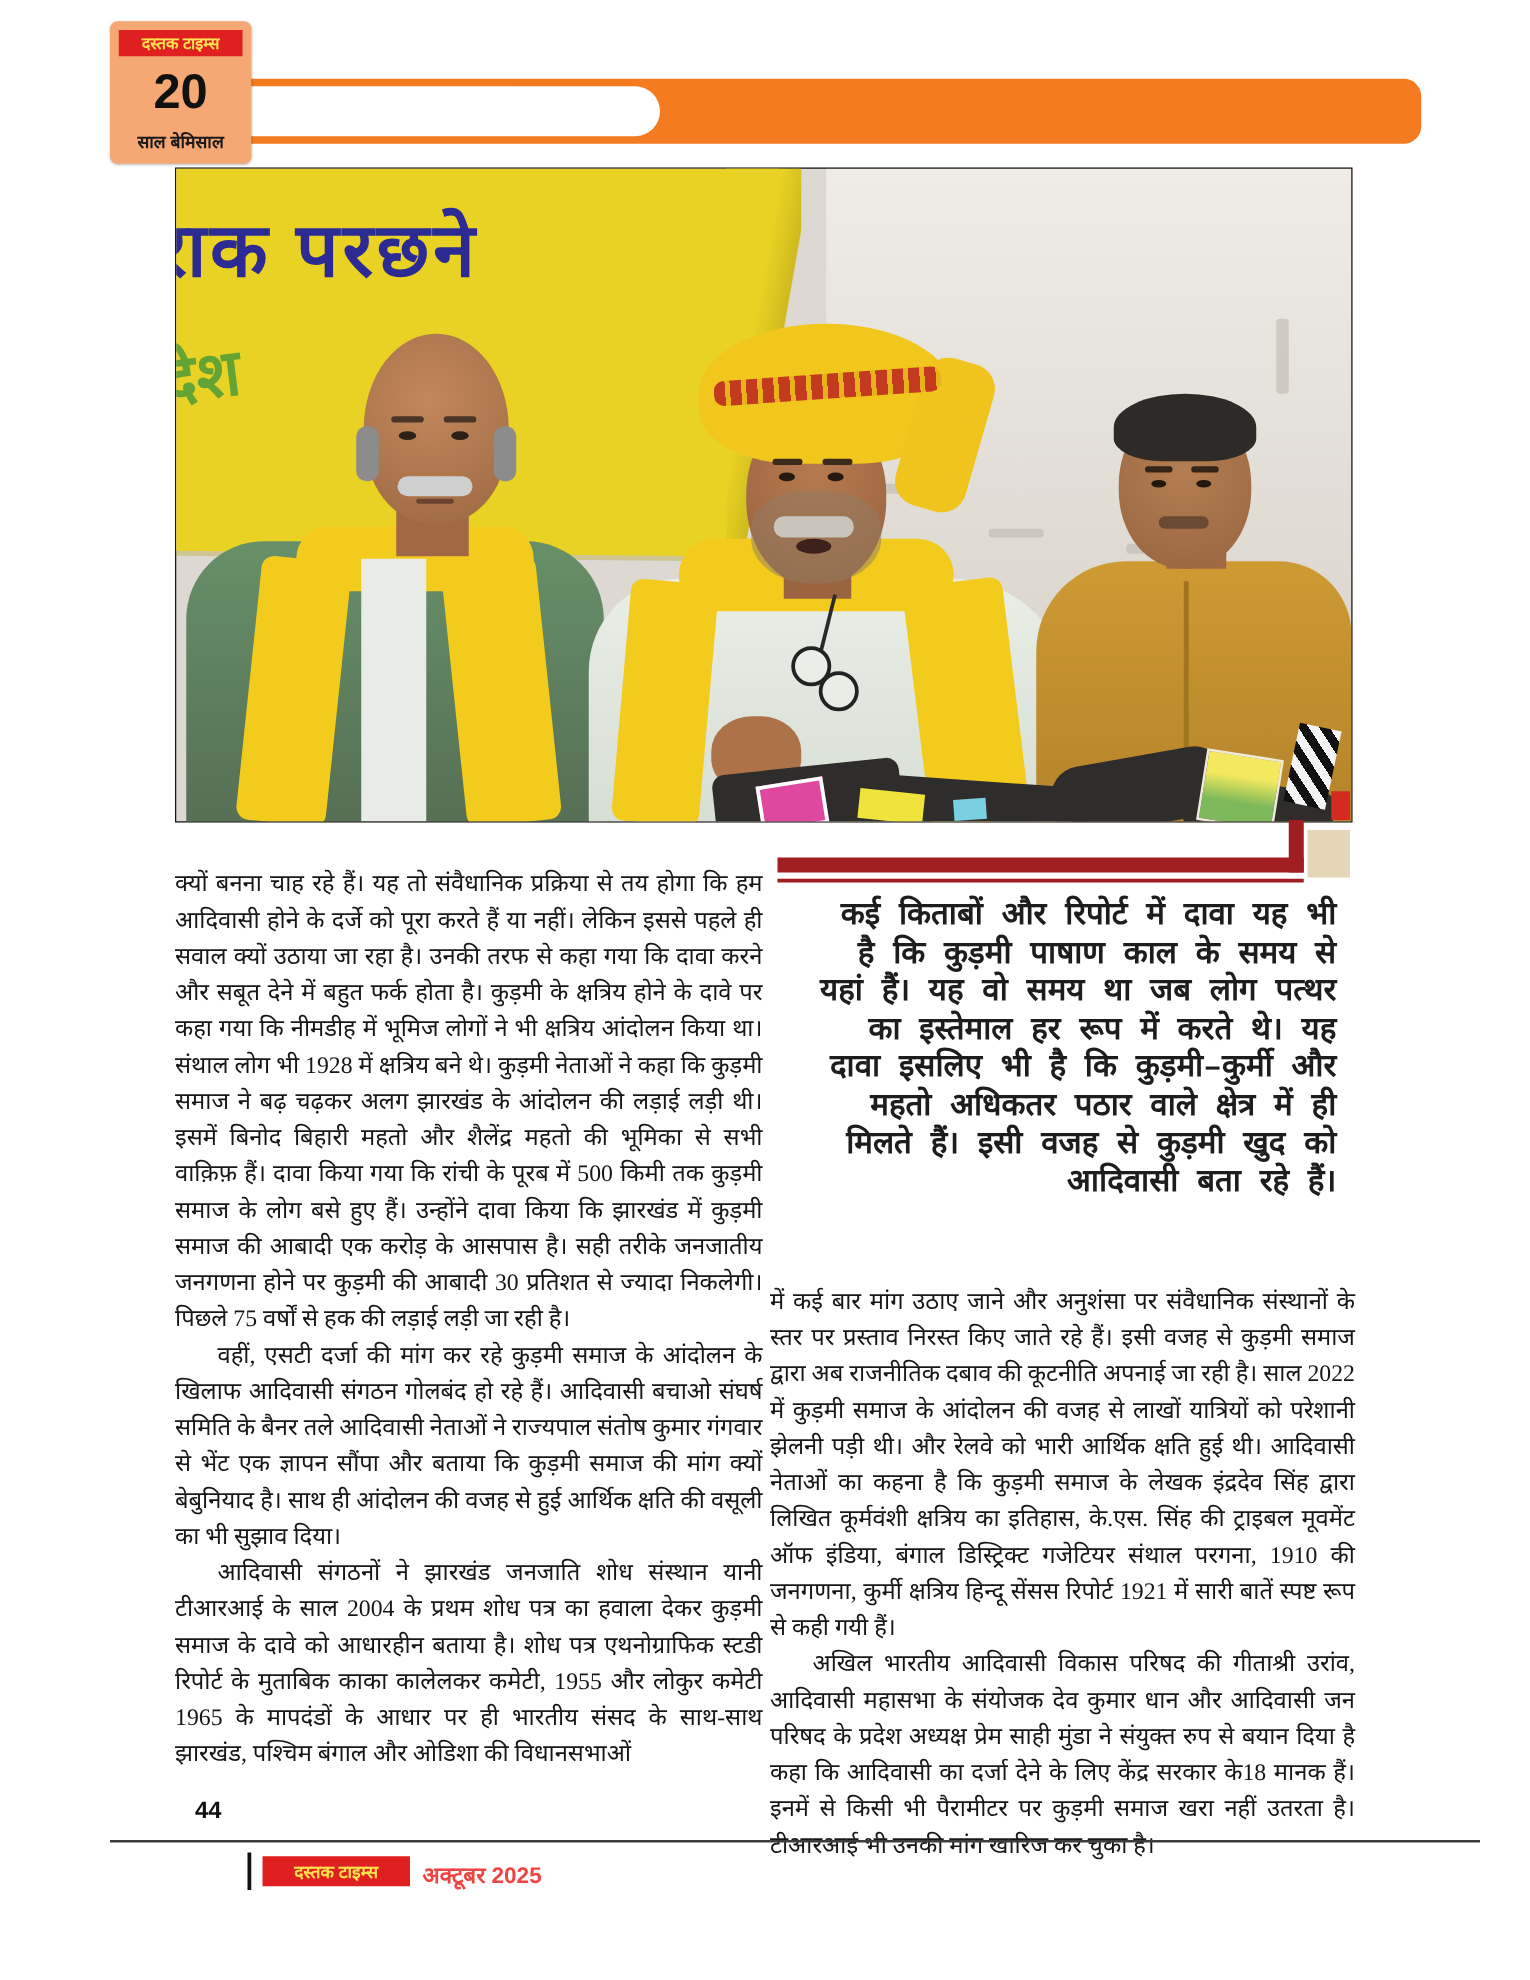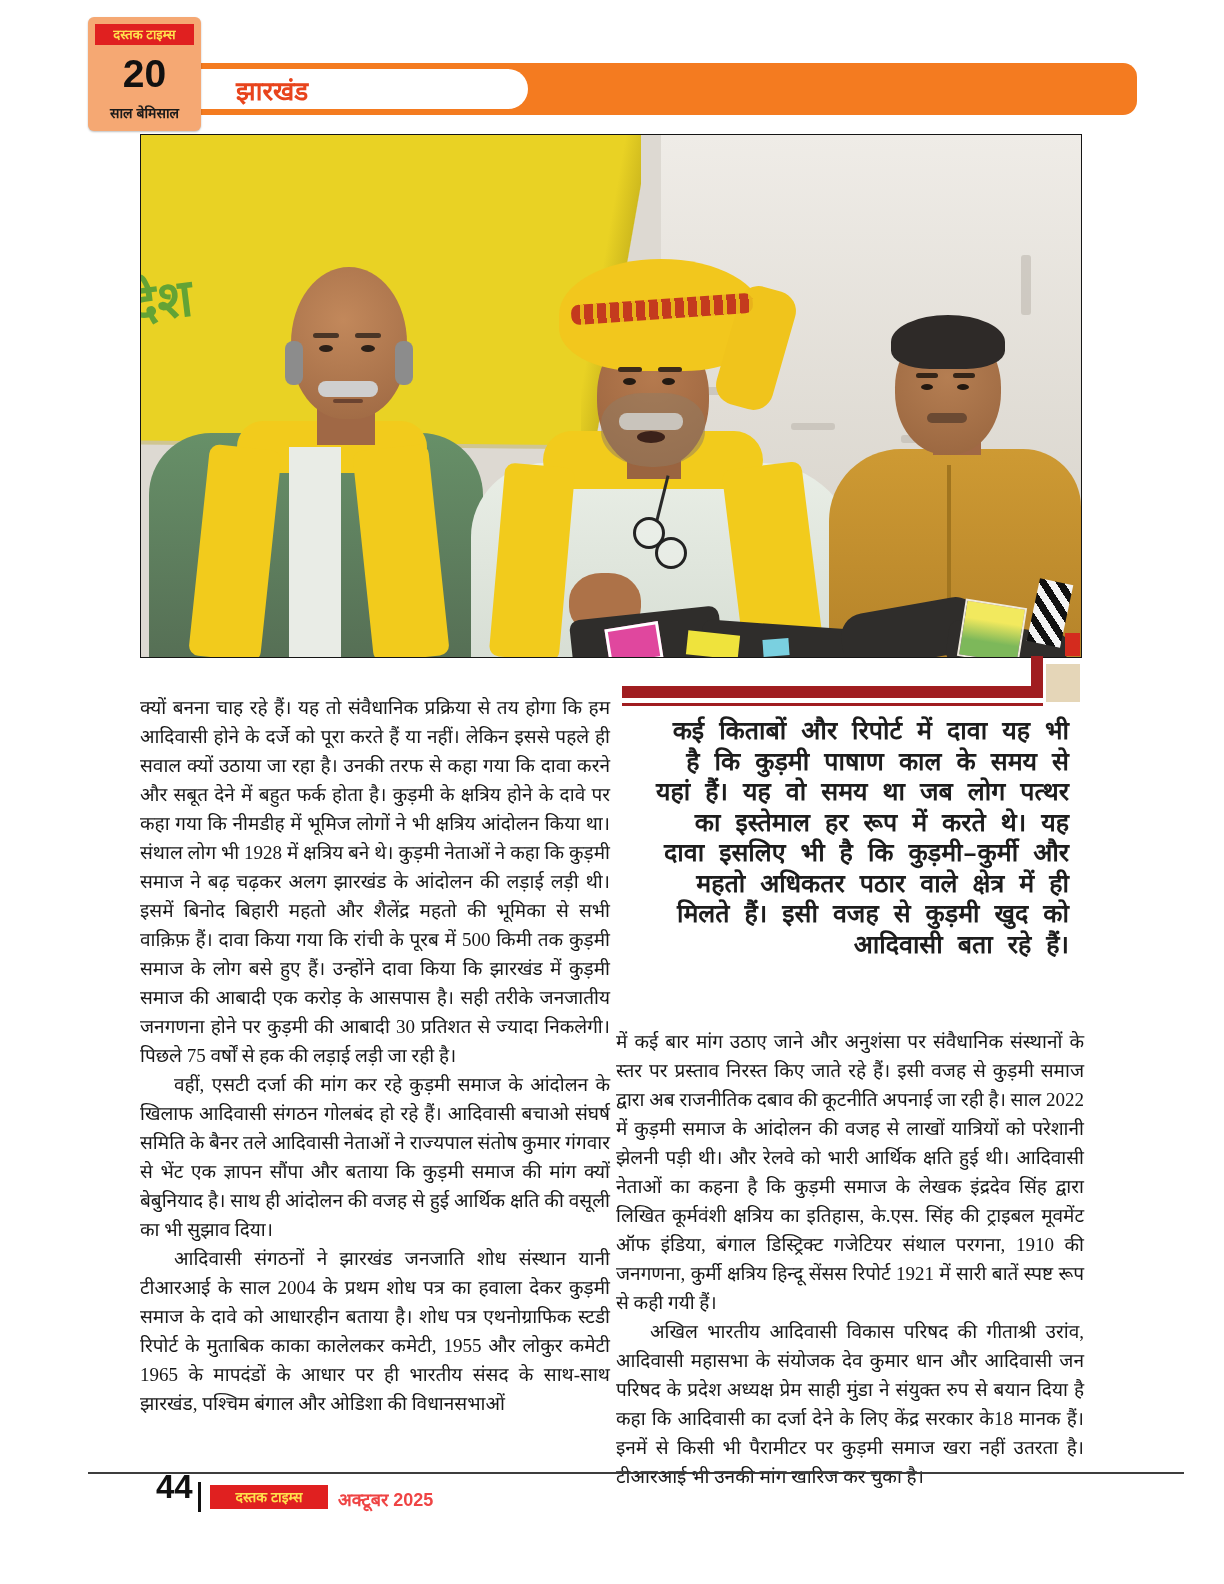--- a/index.html
+++ b/index.html
@@ -107,44 +107,44 @@
   .col{width:470px;font-size:19px;line-height:29px;text-align:justify;color:#161616;margin-top:33px;}
   .colL{left:140px;top:660px;}
   .colR{left:616px;top:994px;width:468px;}
   .col p{margin:0;}
   .indent{text-indent:34px;}
   .subhead{font-family:"Liberation Sans",sans-serif;font-weight:bold;font-size:23px;color:#141414;
            margin:14px 0 8px 0;line-height:30px;}
 
   
   .foot-rule{left:88px;top:1472px;width:1096px;height:2px;background:#3d3d3d;}
-  .foot-num{left:156px;top:1468px;font-family:"Liberation Sans",sans-serif;font-weight:bold;font-size:33px;color:#111;}
+  .foot-num{left:156px;top:1438px;font-family:"Liberation Sans",sans-serif;font-weight:bold;font-size:19px;color:#111;}
   .foot-div{left:198px;top:1482px;width:3px;height:30px;background:#111;}
   .foot-logo{left:210px;top:1485px;width:118px;height:24px;background:#E02020;color:#FFE14D;
              font-family:"Liberation Sans",sans-serif;font-weight:bold;font-size:14px;line-height:24px;text-align:center;}
   .foot-date{left:338px;top:1487px;font-family:"Liberation Sans",sans-serif;font-weight:bold;font-size:18px;color:#ef4444;}
 </style>
 </head>
 <body>
 
 <div class="page">
 
   <div class="abs orange-bar"></div>
   <div class="abs white-pill"></div>
-  <div class="abs section-title">झारखंड</div>
   <div class="abs logo-box">
     <div class="logo-red">दस्तक टाइम्स</div>
     <div class="logo-num">20</div>
     <div class="logo-tag">साल बेमिसाल</div>
   </div>
 
   <div class="abs photo">
     <div class="wall-light"></div>
     <div class="banner"></div>
     <div class="banner-fold"></div>
+    <div class="banner-t1">राक परछने</div>
     <div class="banner-t2">देश</div>
     <div class="smudge" style="left:540px;top:252px;width:60px;height:8px;"></div>
     <div class="smudge" style="left:650px;top:288px;width:44px;height:7px;"></div>
     <div class="smudge" style="left:760px;top:300px;width:52px;height:8px;"></div>
     <div class="smudge" style="left:880px;top:120px;width:10px;height:60px;"></div>
 
     <div class="lm-torso"></div>
     <div class="lm-scarfN"></div>
     <div class="lm-inner"></div>
     <div class="lm-scarfL"></div>

